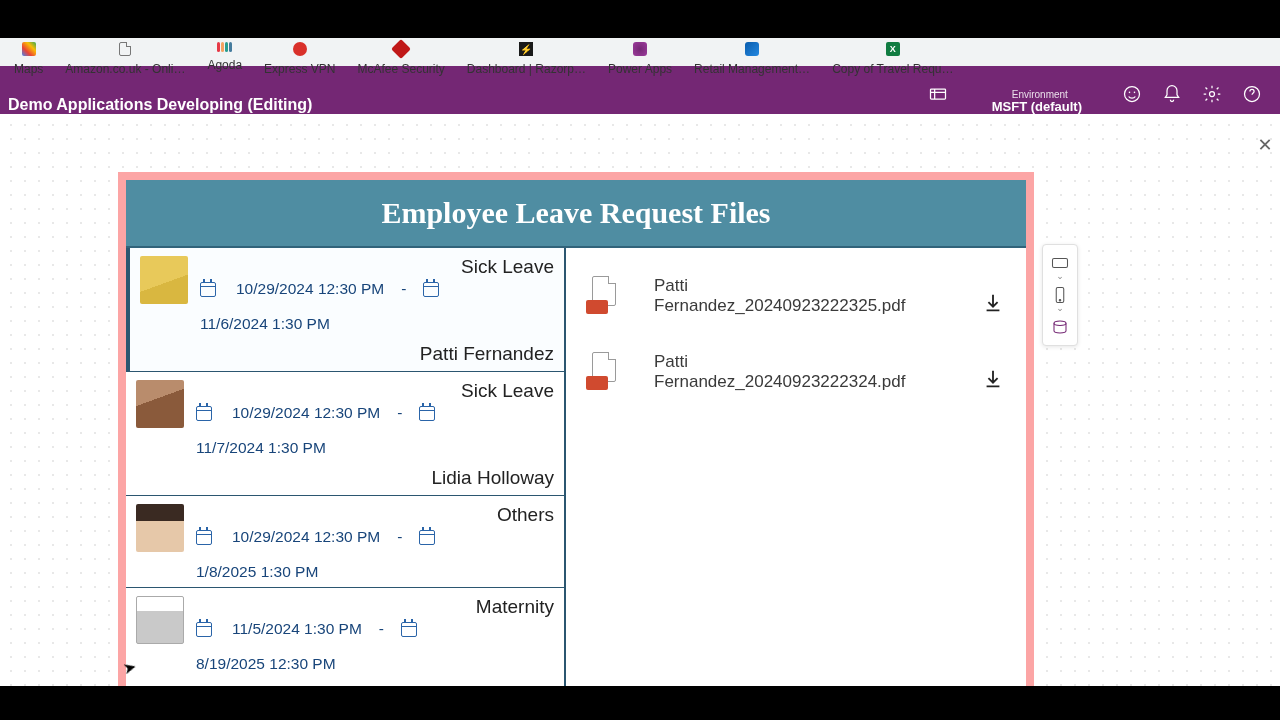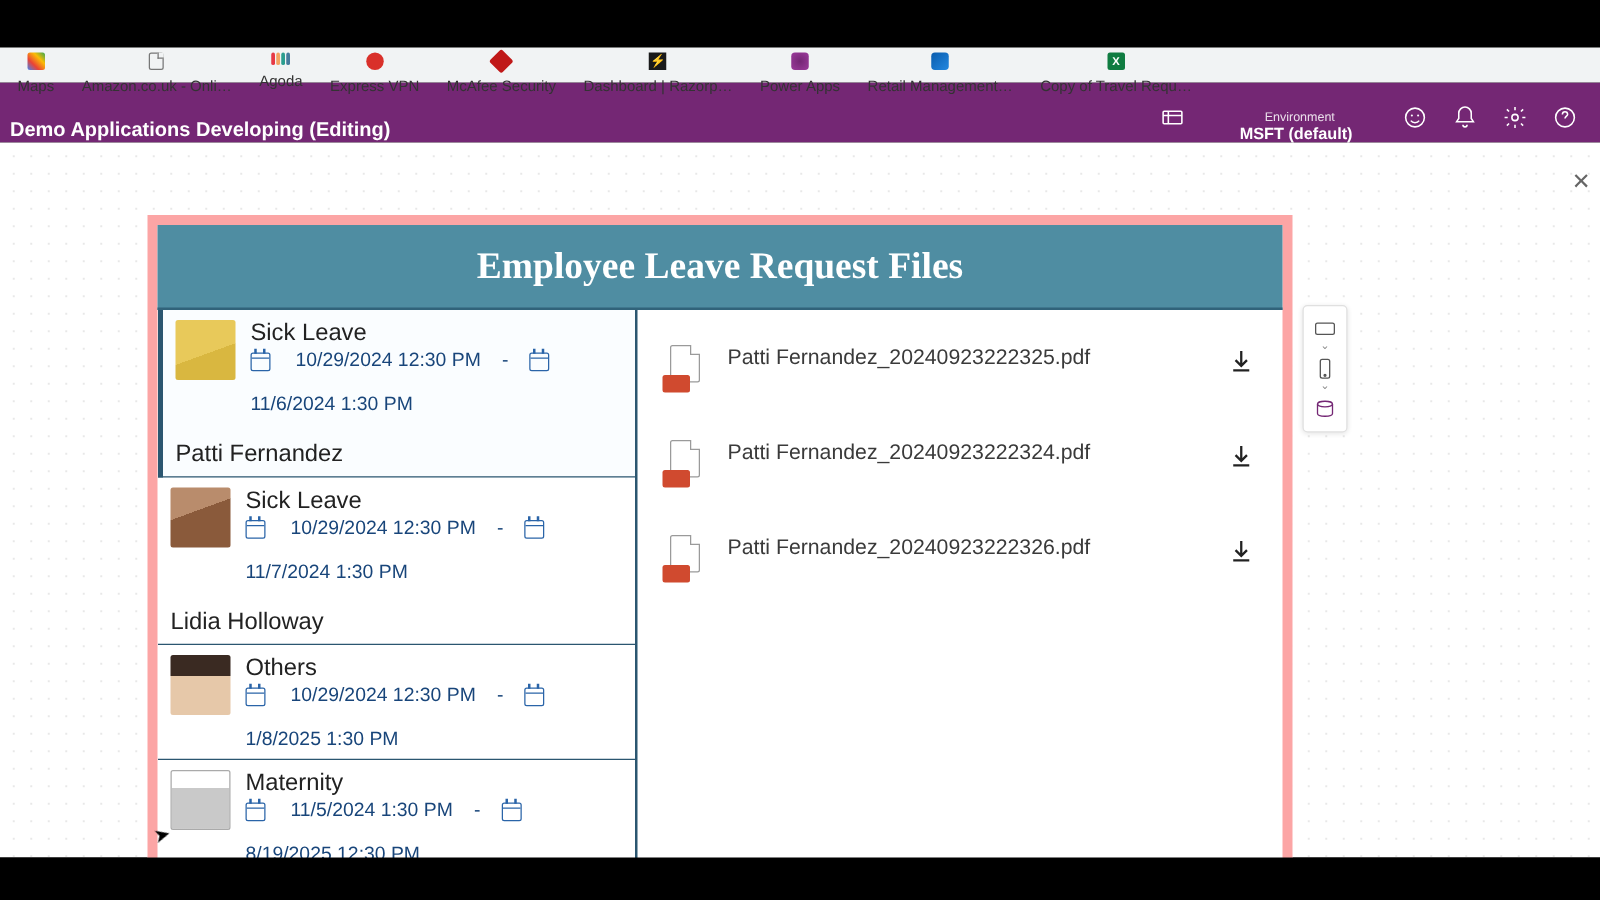--- a/index.html
+++ b/index.html
@@ -36,40 +36,40 @@
 .canvas { position: relative; background: #fff; height: 572px; }
 .canvas::before { content:''; position:absolute; inset:0; background-image: radial-gradient(#d0d0d0 0.8px, transparent 0.8px); background-size: 14px 14px; background-position: 4px 4px; opacity: .5; }
 .close-x { position: absolute; top: 18px; right: 2px; width: 26px; height: 26px; display:flex; align-items:center; justify-content:center; color:#666; cursor:pointer; font-size:18px; }
 
 
 .panel { position: absolute; left: 118px; top: 58px; width: 916px; background: #fff; border: 8px solid #fca5a5; }
 .panel-header { background: #4f8da2; color: #fff; text-align: center; font-family: Georgia, 'Times New Roman', serif; font-size: 30px; font-weight: bold; padding: 16px 0; border-bottom: 2px solid #31637a; }
 .panel-body { display: flex; height: 442px; }
 
 
-.leftcol { width: 384px; border-right: 2px solid #2b5670; background: #fff; overflow-y: auto; position: relative; }
+.leftcol { width: 440px; border-right: 2px solid #2b5670; background: #fff; overflow-y: auto; position: relative; text-align: right; }
 .req { border-bottom: 1px solid #2b5670; padding: 8px 10px 6px 10px; position: relative; }
 .req.selected { border-left: 4px solid #2b5670; background:#fafdff; }
 .req .row1 { display: flex; align-items: flex-start; gap: 12px; }
 .avatar { width: 48px; height: 48px; border-radius: 2px; flex-shrink: 0; background:#ddd; }
 .av1 { background: linear-gradient(160deg, #e8c95a 55%, #d9b740 55%); }
 .av2 { background: linear-gradient(160deg, #b98c6c 40%, #8a5a3b 40%); }
 .av3 { background: linear-gradient(180deg, #3a2a22 35%, #e6c8a9 35%); }
 .av4 { background: linear-gradient(180deg, #fff 30%, #c9c9c9 30%); border:1px solid #aaa; }
 .req .info { flex: 1; min-width: 0; }
 .type { font-size: 19px; color: #222; font-weight: 500; }
 .dates { font-size: 15.5px; color: #18457a; display: flex; align-items: center; flex-wrap: wrap; gap: 17px; margin-top: 2px; }
 .cal { display:inline-flex; width:16px; height:15px; border:1.5px solid #2a64a8; border-radius:2px; position:relative; margin-right:3px; }
 .cal::before { content:''; position:absolute; top:-4px; left:2px; width:2px; height:4px; background:#2a64a8; box-shadow: 7px 0 #2a64a8; }
 .cal::after { content:''; position:absolute; top:3px; left:0; right:0; height:1.5px; background:#2a64a8; }
-.emp { font-size: 19px; color: #222; margin-top: 20px; }
+.emp { font-size: 19px; color: #222; margin-top: 10px; }
 
 
 .rightcol { flex: 1; padding: 10px 16px; overflow-y: auto; }
-.file { display: flex; align-items: flex-start; gap: 20px; padding: 18px 4px; }
+.file { display: flex; align-items: flex-end; gap: 36px; padding: 18px 4px; }
 .ficon { width: 32px; height: 40px; position: relative; flex-shrink: 0; }
 .ficon .page { position:absolute; top:0; left:6px; width:24px; height:30px; border:1.5px solid #9a9a9a; border-radius:2px; }
 .ficon .page::after { content:''; position:absolute; top:-1px; right:-1px; width:7px; height:7px; background:#fff; border-left:1.5px solid #9a9a9a; border-bottom:1.5px solid #9a9a9a; }
 .ficon .badge { position:absolute; bottom:2px; left:0; width:22px; height:14px; background:#d04a2f; border-radius:2px; }
 .fname { flex: 1; font-size: 17px; color: #3a3a3a; }
 .dl { width: 26px; height: 26px; cursor: pointer; display:flex; align-items:center; justify-content:center; }
 .dl svg { stroke:#222; stroke-width:2; fill:none; }
 
 
 .insertbar { position: absolute; left: 1042px; top: 130px; width: 36px; background:#fff; border:1px solid #e0e0e0; border-radius:4px; box-shadow:0 1px 4px rgba(0,0,0,.1); display:flex; flex-direction:column; padding:4px 0; }
@@ -284,32 +284,20 @@
               <div class="page"></div>
               <div class="badge"></div>
             </div>
           <div class="fname">Patti Fernandez_20240923222324.pdf</div>
           <div class="dl">
               <svg width="22" height="22" viewBox="0 0 24 24">
                 <path d="M12 3v13M7 11l5 5 5-5M5 20h14"></path>
               </svg>
             </div>
         </div>
-        <div class="file">
-          <div class="ficon">
-              <div class="page"></div>
-              <div class="badge"></div>
-            </div>
-          <div class="fname">Patti Fernandez_20240923222326.pdf</div>
-          <div class="dl">
-              <svg width="22" height="22" viewBox="0 0 24 24">
-                <path d="M12 3v13M7 11l5 5 5-5M5 20h14"></path>
-              </svg>
-            </div>
-        </div>
       </div>
 
     </div>
   </div>
 
   <div class="insertbar">
     <div class="ib">
         <svg width="18" height="14" viewBox="0 0 24 16">
           <rect x="2" y="2" width="20" height="12" rx="2"></rect>
         </svg>

